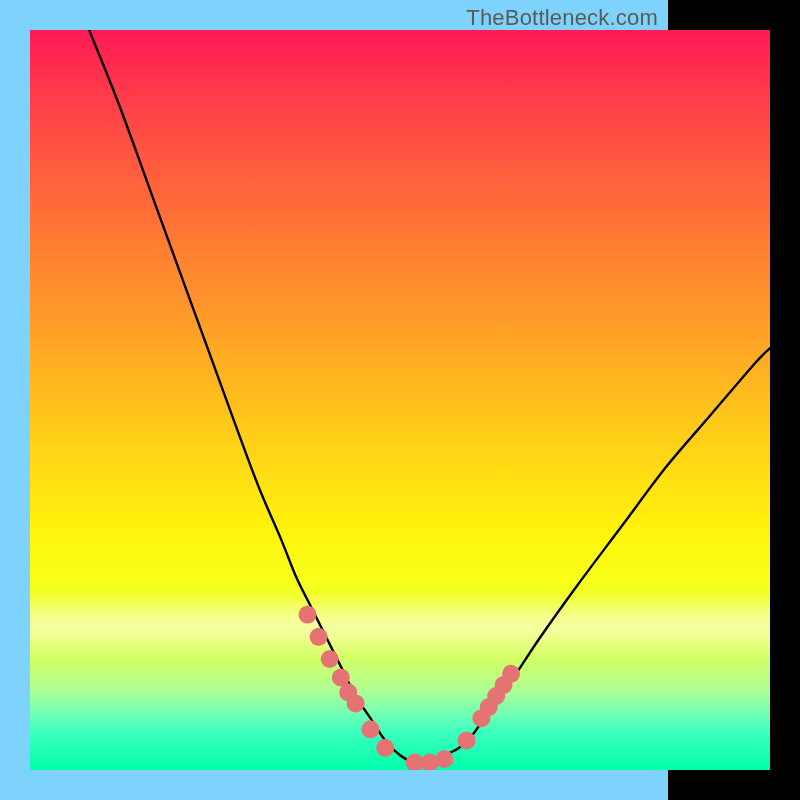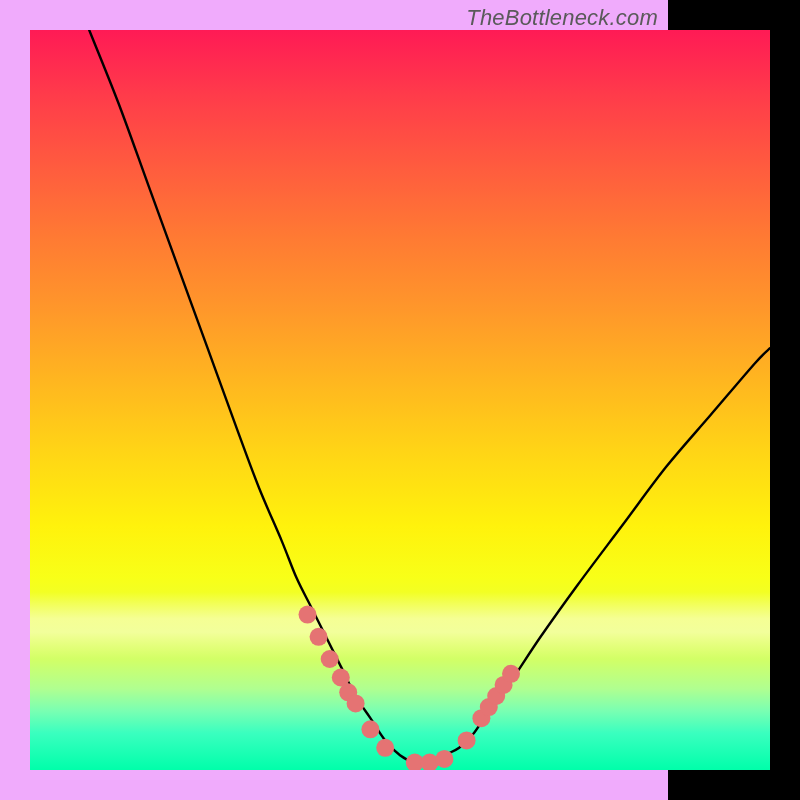--- a/index.html
+++ b/index.html
@@ -7,22 +7,21 @@
     padding: 0;
     width: 800px;
     height: 800px;
     background: #000;
     overflow: hidden;
   }
   .stage {
     position: relative;
     width: 668px;
     height: 800px;
-    background: #f0abfc;
-    font-style: italic;
+    background: #7dd3fc;
   }
   .inner {
     position: absolute;
     left: 30px;
     top: 30px;
     width: 740px;
     height: 740px;
   }
   .gradient {
     position: absolute;

